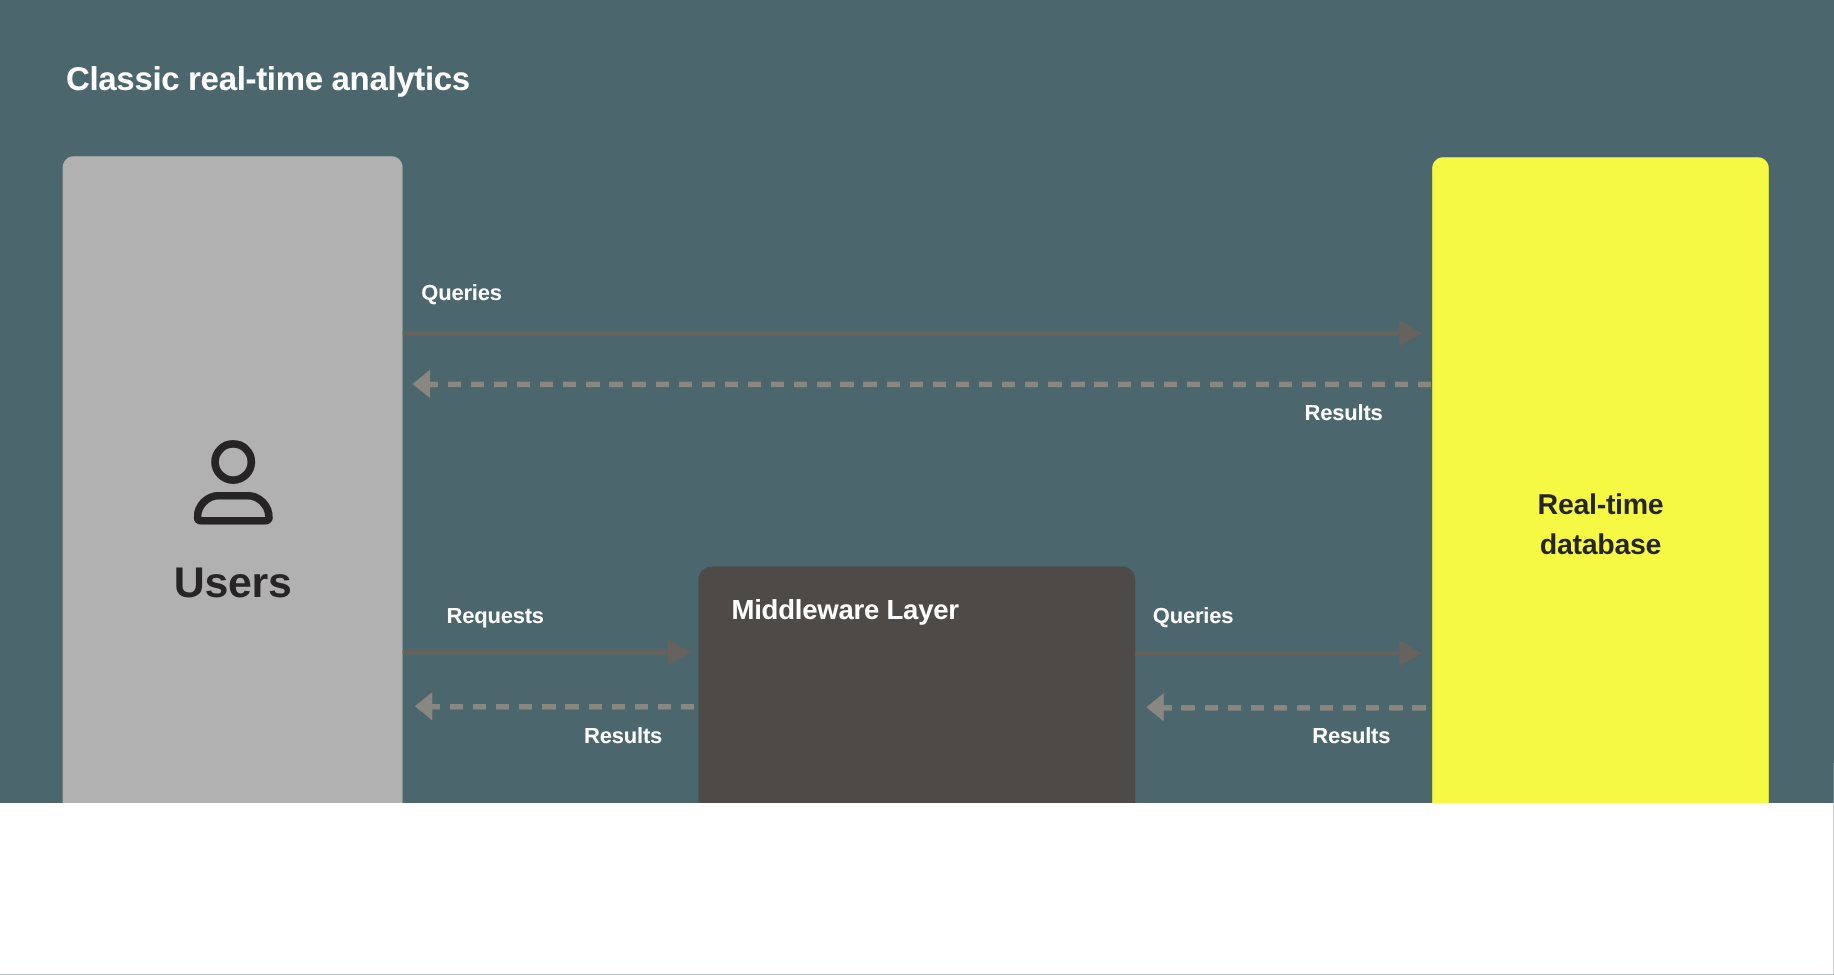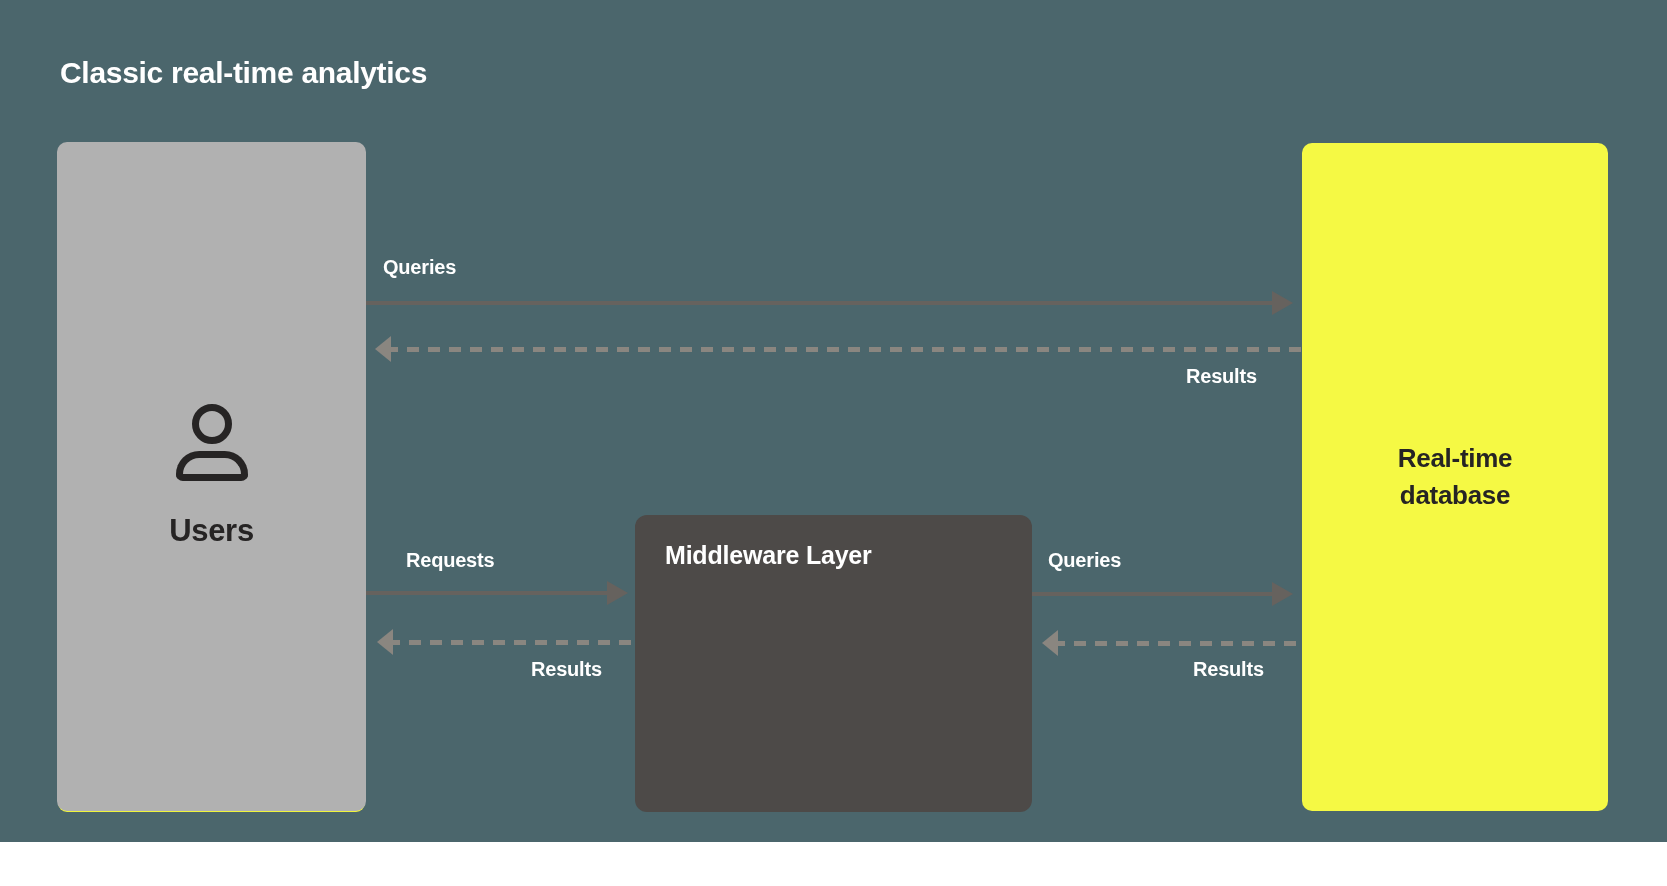--- a/index.html
+++ b/index.html
@@ -6,21 +6,21 @@
     margin: 0;
     padding: 0;
   }
   body {
     font-family: "Liberation Sans", sans-serif;
     font-weight: 700;
   }
   .canvas {
     position: relative;
     width: 1667px;
-    height: 842px;
+    height: 730px;
     background: var(--background, #4b666c);
     overflow: hidden;
   }
   .page-title {
     position: absolute;
     left: 60px;
     top: 56px;
     font-size: 30px;
     font-weight: 700;
     color: var(--title-text, #ffffff);
@@ -70,21 +70,21 @@
   .node-database .node-label {
     color: var(--dark-text, #1e1e1e);
     font-size: 26px;
     line-height: 37px;
     text-align: center;
     width: 170px;
     letter-spacing: -0.3px;
   }
   .node-users .node-label {
     color: var(--dark-text, #262424);
-    font-size: 31px;
+    font-size: 39px;
     margin-top: 32px;
     letter-spacing: -0.3px;
     text-align: center;
   }
   
   .person-icon {
     display: flex;
     flex-direction: column;
     align-items: center;
   }

